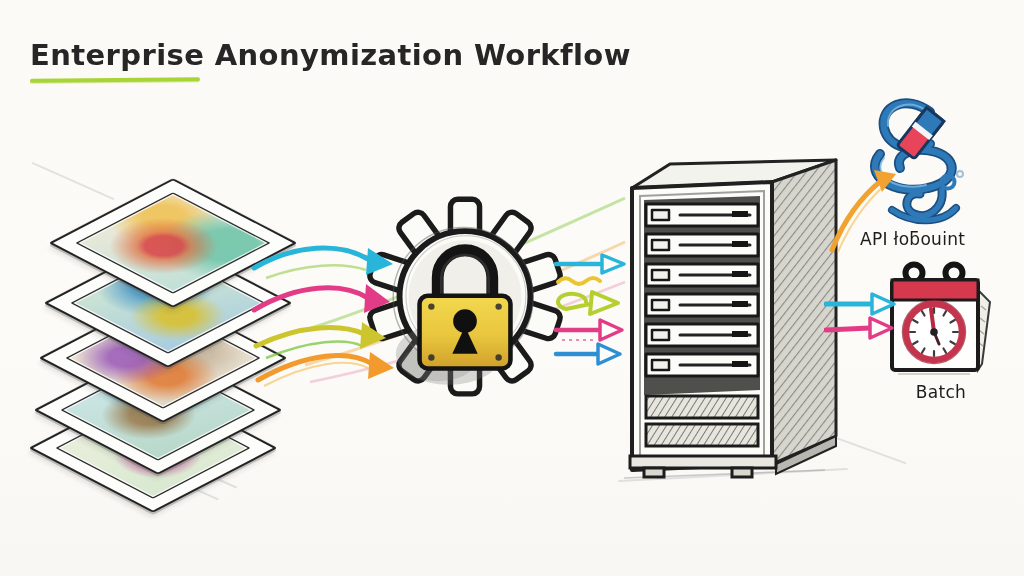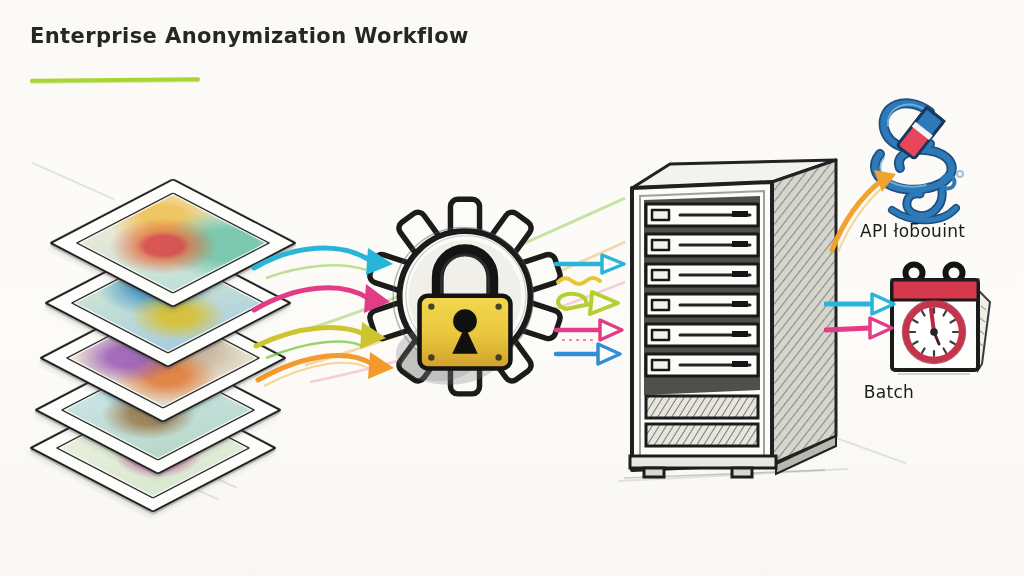--- a/index.html
+++ b/index.html
@@ -3,21 +3,21 @@
 <meta charset="utf-8">
 <style>
   html,body{margin:0;padding:0;background:#e9e9e6;}
   #stage{
     position:relative;width:1024px;height:576px;overflow:hidden;
     background:linear-gradient(180deg,#fbfaf7 0%,#fcfbf8 60%,#f8f7f3 100%);
     font-family:"Liberation Sans", sans-serif;
   }
   
   .title{
-    position:absolute;left:30px;top:24px;font-size:21px;font-weight:600;
+    position:absolute;left:30px;top:38px;font-size:29px;font-weight:600;
     color:#262626;letter-spacing:.4px;font-family:"DejaVu Sans",sans-serif;
   }
   .title-underline{
     position:absolute;left:30px;top:78px;width:170px;height:4px;
     background:#a9d438;border-radius:3px;transform:rotate(-.6deg);
     box-shadow:0 1px 0 rgba(169,212,56,.45);
   }
   
   .pencil{position:absolute;height:2px;background:#8a8a8a;opacity:.22;border-radius:2px;}
   
@@ -267,21 +267,21 @@
       <circle cx="92" cy="92" r="6.5" stroke="#2e7ab8" stroke-width="4"></circle>
       <circle cx="104" cy="84" r="3" stroke="#7aa8cc" stroke-width="2" opacity=".7"></circle>
     </g>
     <g transform="translate(78,26) rotate(38)">
       <rect x="-11" y="-2" width="22" height="48" rx="3" fill="#e8455a" stroke="#17375e" stroke-width="3"></rect>
       <rect x="-11" y="-2" width="22" height="20" fill="#2e7ab8" stroke="#17375e" stroke-width="3"></rect>
       <rect x="-11" y="16" width="22" height="6" fill="#f2f6fa"></rect>
     </g>
   </svg>
 
-  <div class="hand-label z6" style="left:860px;top:221px;width:140px;">API łoƃouint</div>
+  <div class="hand-label z6" style="left:860px;top:229px;width:140px;">API łoƃouint</div>
 
   <svg class="svg-abs z4" style="left:882px;top:258px;" width="114" height="124" viewBox="0 0 114 124">
     <path d="M16,116 h72" stroke="#b8b8b0" stroke-width="2" opacity=".6"></path>
     <circle cx="32" cy="15" r="8.5" fill="none" stroke="#141414" stroke-width="6"></circle>
     <circle cx="72" cy="15" r="8.5" fill="none" stroke="#141414" stroke-width="6"></circle>
     <polygon points="96,32 108,44 100,106 96,112" fill="#efefe8" stroke="#3a3a3a" stroke-width="2"></polygon>
     <path d="M99,48 L104,52 M98,60 L103,64 M97,72 L102,76 M96,84 L101,88" stroke="#8a8a84" stroke-width="1.5" opacity=".7"></path>
     <rect x="10" y="22" width="86" height="90" rx="3" fill="#fefefc" stroke="#1b1b1b" stroke-width="4"></rect>
     <rect x="10" y="22" width="86" height="20" fill="#d6394e" stroke="#1b1b1b" stroke-width="3"></rect>
     <g>
@@ -300,17 +300,17 @@
         <line x1="52" y1="50" x2="52" y2="55" transform="rotate(270 52 74)"></line>
         <line x1="52" y1="50" x2="52" y2="55" transform="rotate(300 52 74)"></line>
         <line x1="52" y1="50" x2="52" y2="55" transform="rotate(330 52 74)"></line>
       </g>
       <line x1="52" y1="74" x2="49" y2="51" stroke="#b62b42" stroke-width="4" stroke-linecap="round"></line>
       <line x1="52" y1="74" x2="57" y2="86" stroke="#4a2026" stroke-width="3" stroke-linecap="round"></line>
       <circle cx="52" cy="74" r="3.8" fill="#222"></circle>
     </g>
   </svg>
 
-  <div class="hand-label z6" style="left:824px;top:382px;width:130px;text-align:center;">
+  <div class="hand-label z6" style="left:876px;top:382px;width:130px;text-align:center;">
     <div>Batch</div>
   </div>
 
 </div>
 
 </body></html>

